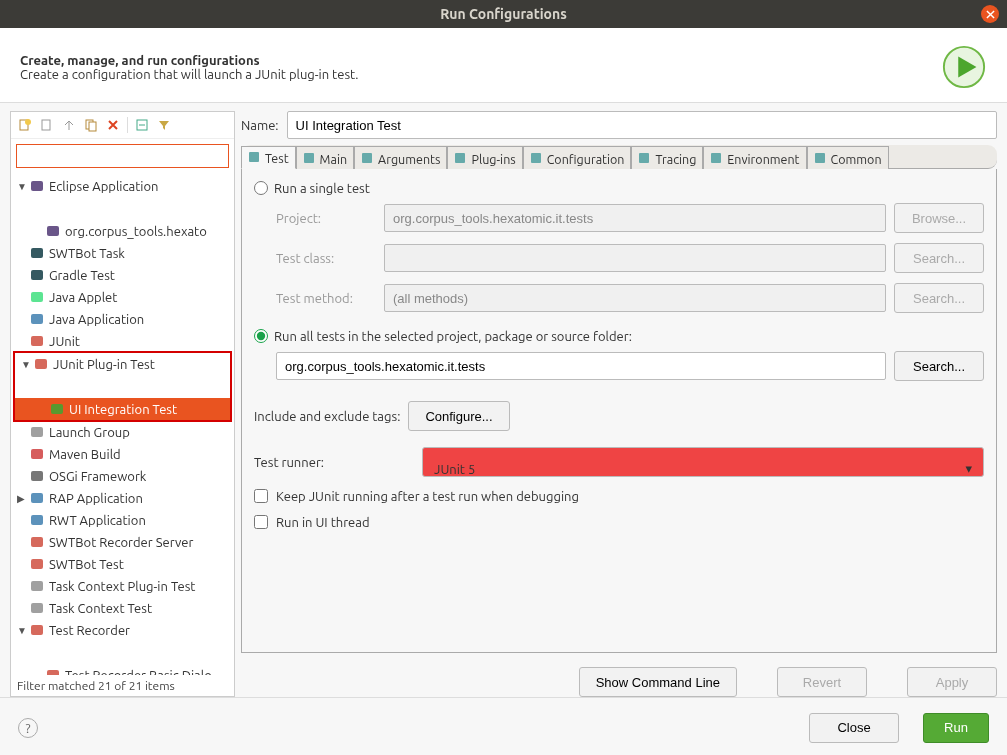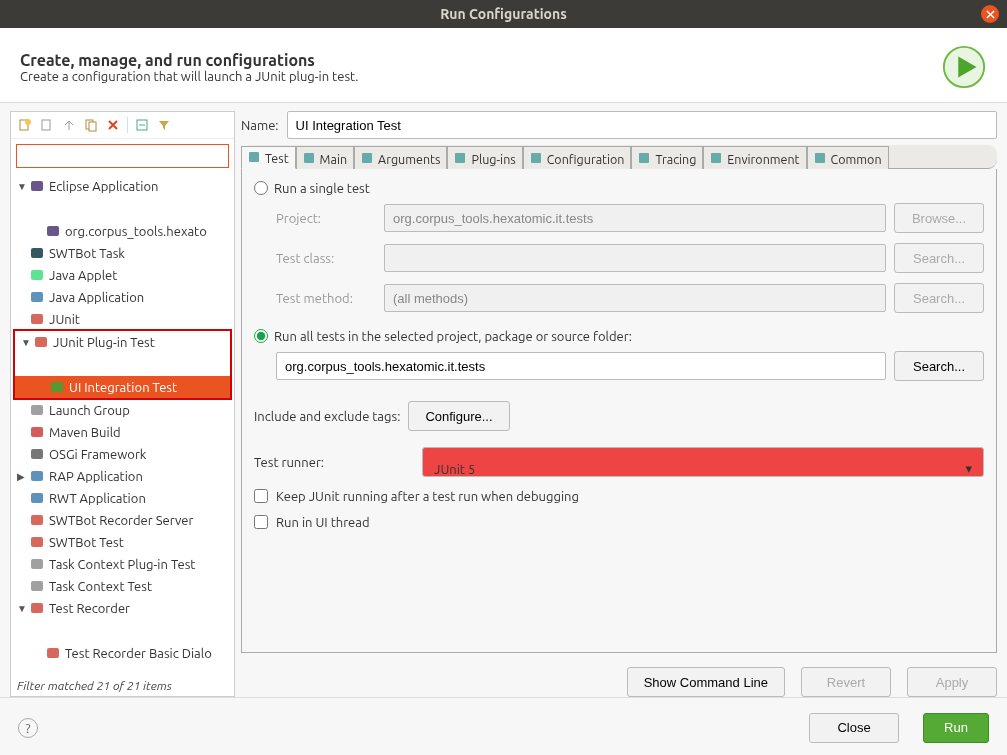--- a/index.html
+++ b/index.html
@@ -37,21 +37,21 @@
 }
 .close-btn svg { width: 9px; height: 9px; }
 .header-area {
   background: #fff;
   padding: 16px 20px 12px 20px;
   border-bottom: 1px solid #ddd;
   display: flex;
   justify-content: space-between;
   align-items: center;
 }
-.header-text h1 { font-size: 16px; font-weight: 700; }
+.header-text h1 { font-size: 13px; font-weight: 700; }
 .header-text p { font-size: 13px; color: #333; }
 .run-icon {
   width: 46px; height: 46px;
 }
 .main-area {
   display: flex;
   height: calc(100% - 28px - 73px - 60px);
   padding: 8px 10px 0 10px;
   gap: 6px;
 }
@@ -106,21 +106,20 @@
   font-size: 10px;
 }
 .red-box {
   border: 2px solid #d40000;
   margin: -1px 2px -1px 2px;
 }
 .filter-status {
   padding: 4px 6px;
   font-size: 12px;
   color: #444;
-  font-style: italic;
 }
 .right-panel {
   flex: 1;
   display: flex;
   flex-direction: column;
 }
 .name-row {
   display: flex;
   align-items: center;
   gap: 8px;
@@ -232,21 +231,21 @@
 .footer-left .help-icon {
   width: 20px; height: 20px;
   border: 1px solid #aaa;
   border-radius: 50%;
   display:flex;align-items:center;justify-content:center;
   color:#666;
   cursor:pointer;
 }
 .footer-right { display:flex; gap:24px; }
 .btn.primary { background: #55aa35; color:#fff; border-color:#3f8c28; width:66px;}
-.btn.wide { width: 90px; }
+.btn.wide { width: 90px; margin-left: 24px; }
 .disabled-input { background: #f0f0f0; color:#888; }
 </style>
 </head>
 <body>
 
 <div class="titlebar">
   <span class="titlebar-title">Run Configurations</span>
   <div class="close-btn">
     <svg viewBox="0 0 10 10">
         <path d="M1 1 L9 9 M9 1 L1 9" stroke="#fff" stroke-width="1.6"></path>
@@ -329,20 +328,29 @@
           <span>org.corpus_tools.hexato</span>
         </div>
         <div class="tree-item">
           <span class="arrow"></span>
           <span class="ticon">
             <svg width="14" height="14" viewBox="0 0 14 14">
               <rect x="1" y="2" width="12" height="10" rx="2" fill="#02303a" opacity="0.8"></rect>
             </svg>
           </span>
           <span>SWTBot Task</span>
+        </div>
+        <div class="tree-item">
+          <span class="arrow"></span>
+          <span class="ticon">
+            <svg width="14" height="14" viewBox="0 0 14 14">
+              <rect x="1" y="2" width="12" height="10" rx="2" fill="#02303a" opacity="0.8"></rect>
+            </svg>
+          </span>
+          <span>Gradle Test</span>
         </div>
         <div class="tree-item">
           <span class="arrow"></span>
           <span class="ticon">
             <svg width="14" height="14" viewBox="0 0 14 14">
               <rect x="1" y="2" width="12" height="10" rx="2" fill="#3d7" opacity="0.8"></rect>
             </svg>
           </span>
           <span>Java Applet</span>
         </div>

